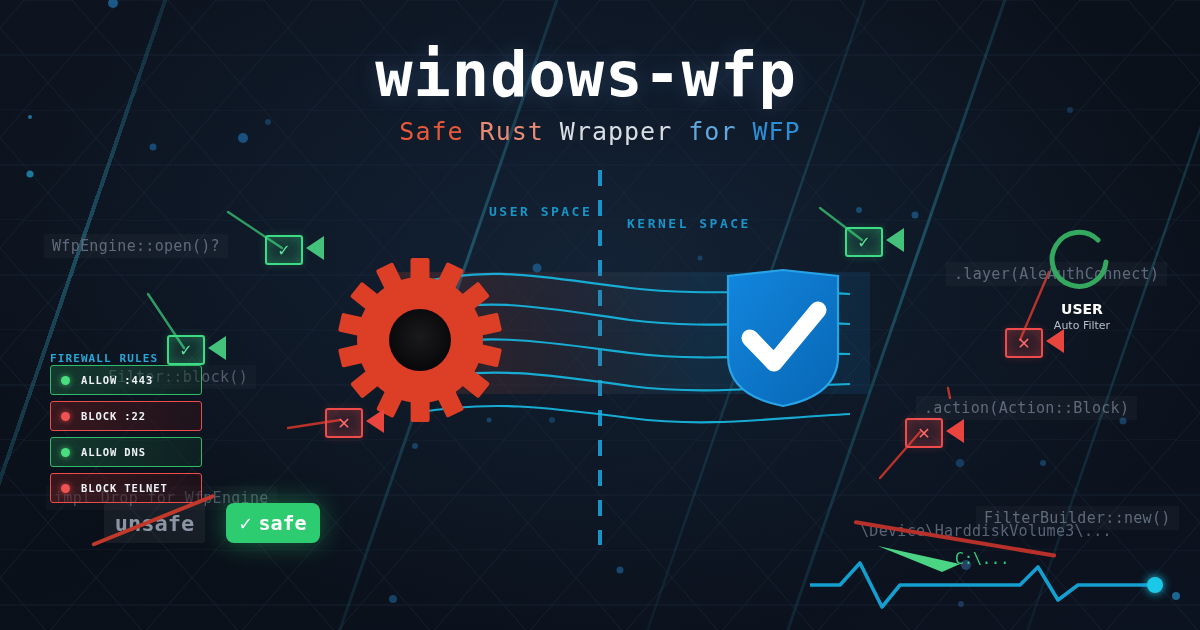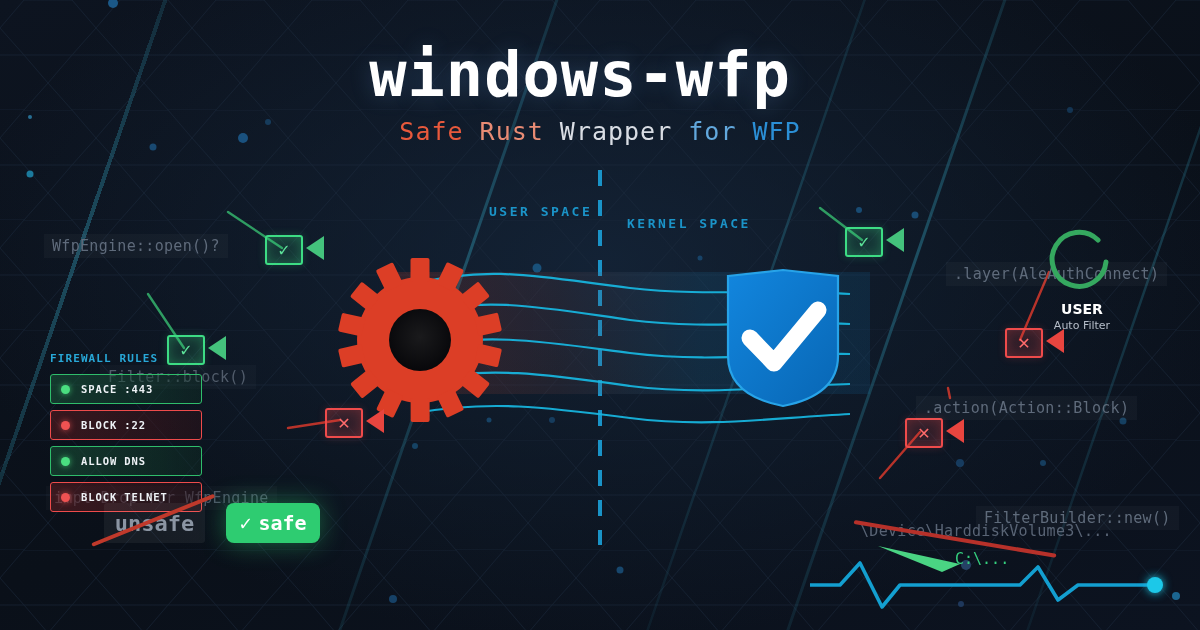--- a/index.html
+++ b/index.html
@@ -14,20 +14,21 @@
       radial-gradient(ellipse 900px 520px at 50% 42%, rgba(22,40,62,.75) 0%, rgba(11,17,28,0) 72%),
       linear-gradient(160deg,#0d1420 0%,#0a1019 55%,#0c1320 100%);
   }
   .layer{position:absolute;inset:0;pointer-events:none;}
   
   .title{
     position:absolute;top:38px;left:0;width:1160px;text-align:center;
     font-size:62px;font-weight:bold;color:#ffffff;letter-spacing:1px;
     font-family:"DejaVu Sans Mono", monospace;
     text-shadow:0 0 22px rgba(120,180,255,.22);
+    padding-left:6px;
   }
   .subtitle{
     position:absolute;top:117px;left:0;width:1200px;text-align:center;
     font-size:25px;letter-spacing:1px;font-family:"DejaVu Sans Mono", monospace;
   }
   .subtitle span{margin:0;}
   .sp-safe{color:#e8593c;}
   .sp-rust{color:#e98b74;}
   .sp-wrap{color:#d9dde4;}
   .sp-for{color:#62a8dd;}
@@ -92,21 +93,21 @@
   #tri-ok-3{left:886px;top:228px;}
   #marker-bad-1{left:325px;top:408px;}
   #tri-bad-1{left:366px;top:409px;}
   #marker-bad-2{left:1005px;top:328px;}
   #tri-bad-2{left:1046px;top:329px;}
   #marker-bad-3{left:905px;top:418px;}
   #tri-bad-3{left:946px;top:419px;}
 
   
   #firewall-panel{position:absolute;left:50px;top:352px;width:152px;}
-  #firewall-title{font-size:11px;font-weight:bold;letter-spacing:1.1px;color:#28a8d8;margin-bottom:9px;
+  #firewall-title{font-size:11px;font-weight:bold;letter-spacing:1.1px;color:#28a8d8;
     font-family:"DejaVu Sans Mono", monospace;}
   .rule{position:relative;height:28px;margin-bottom:6px;border-radius:3px;display:flex;align-items:center;padding-left:10px;}
   .rule.allow{border:1.6px solid #2fbd6b;background:linear-gradient(90deg,rgba(28,90,60,.55),rgba(16,50,38,.40));}
   .rule.block{border:1.6px solid #ee4b4b;background:linear-gradient(90deg,rgba(95,28,32,.55),rgba(55,18,22,.40));}
   .dot{width:9px;height:9px;border-radius:50%;margin-right:11px;flex:none;}
   .dot.g{background:#4ade80;box-shadow:0 0 6px rgba(74,222,128,.8);}
   .dot.r{background:#f05252;box-shadow:0 0 6px rgba(240,82,82,.8);}
   .rule-label{font-size:10.5px;font-weight:bold;letter-spacing:.9px;color:#eef2f6;
     font-family:"DejaVu Sans Mono", monospace;}
 
@@ -297,21 +298,21 @@
   <div class="code" id="code-action">.action(Action::Block)</div>
   <div class="code" id="code-filterbuilder">FilterBuilder::new()</div>
   <div class="code" id="code-device">\Device\HarddiskVolume3\...</div>
   <div id="red-strike-device"></div>
 
   <div id="firewall-panel">
     <div id="firewall-title">FIREWALL RULES</div>
 
     <div class="rule allow">
       <span class="dot g"></span>
-      <span class="rule-label">SPACE :443</span>
+      <span class="rule-label">ALLOW :443</span>
     </div>
     <div class="rule block">
       <span class="dot r"></span>
       <span class="rule-label">BLOCK :22</span>
     </div>
     <div class="rule allow">
       <span class="dot g"></span>
       <span class="rule-label">ALLOW DNS</span>
     </div>
     <div class="rule block">

